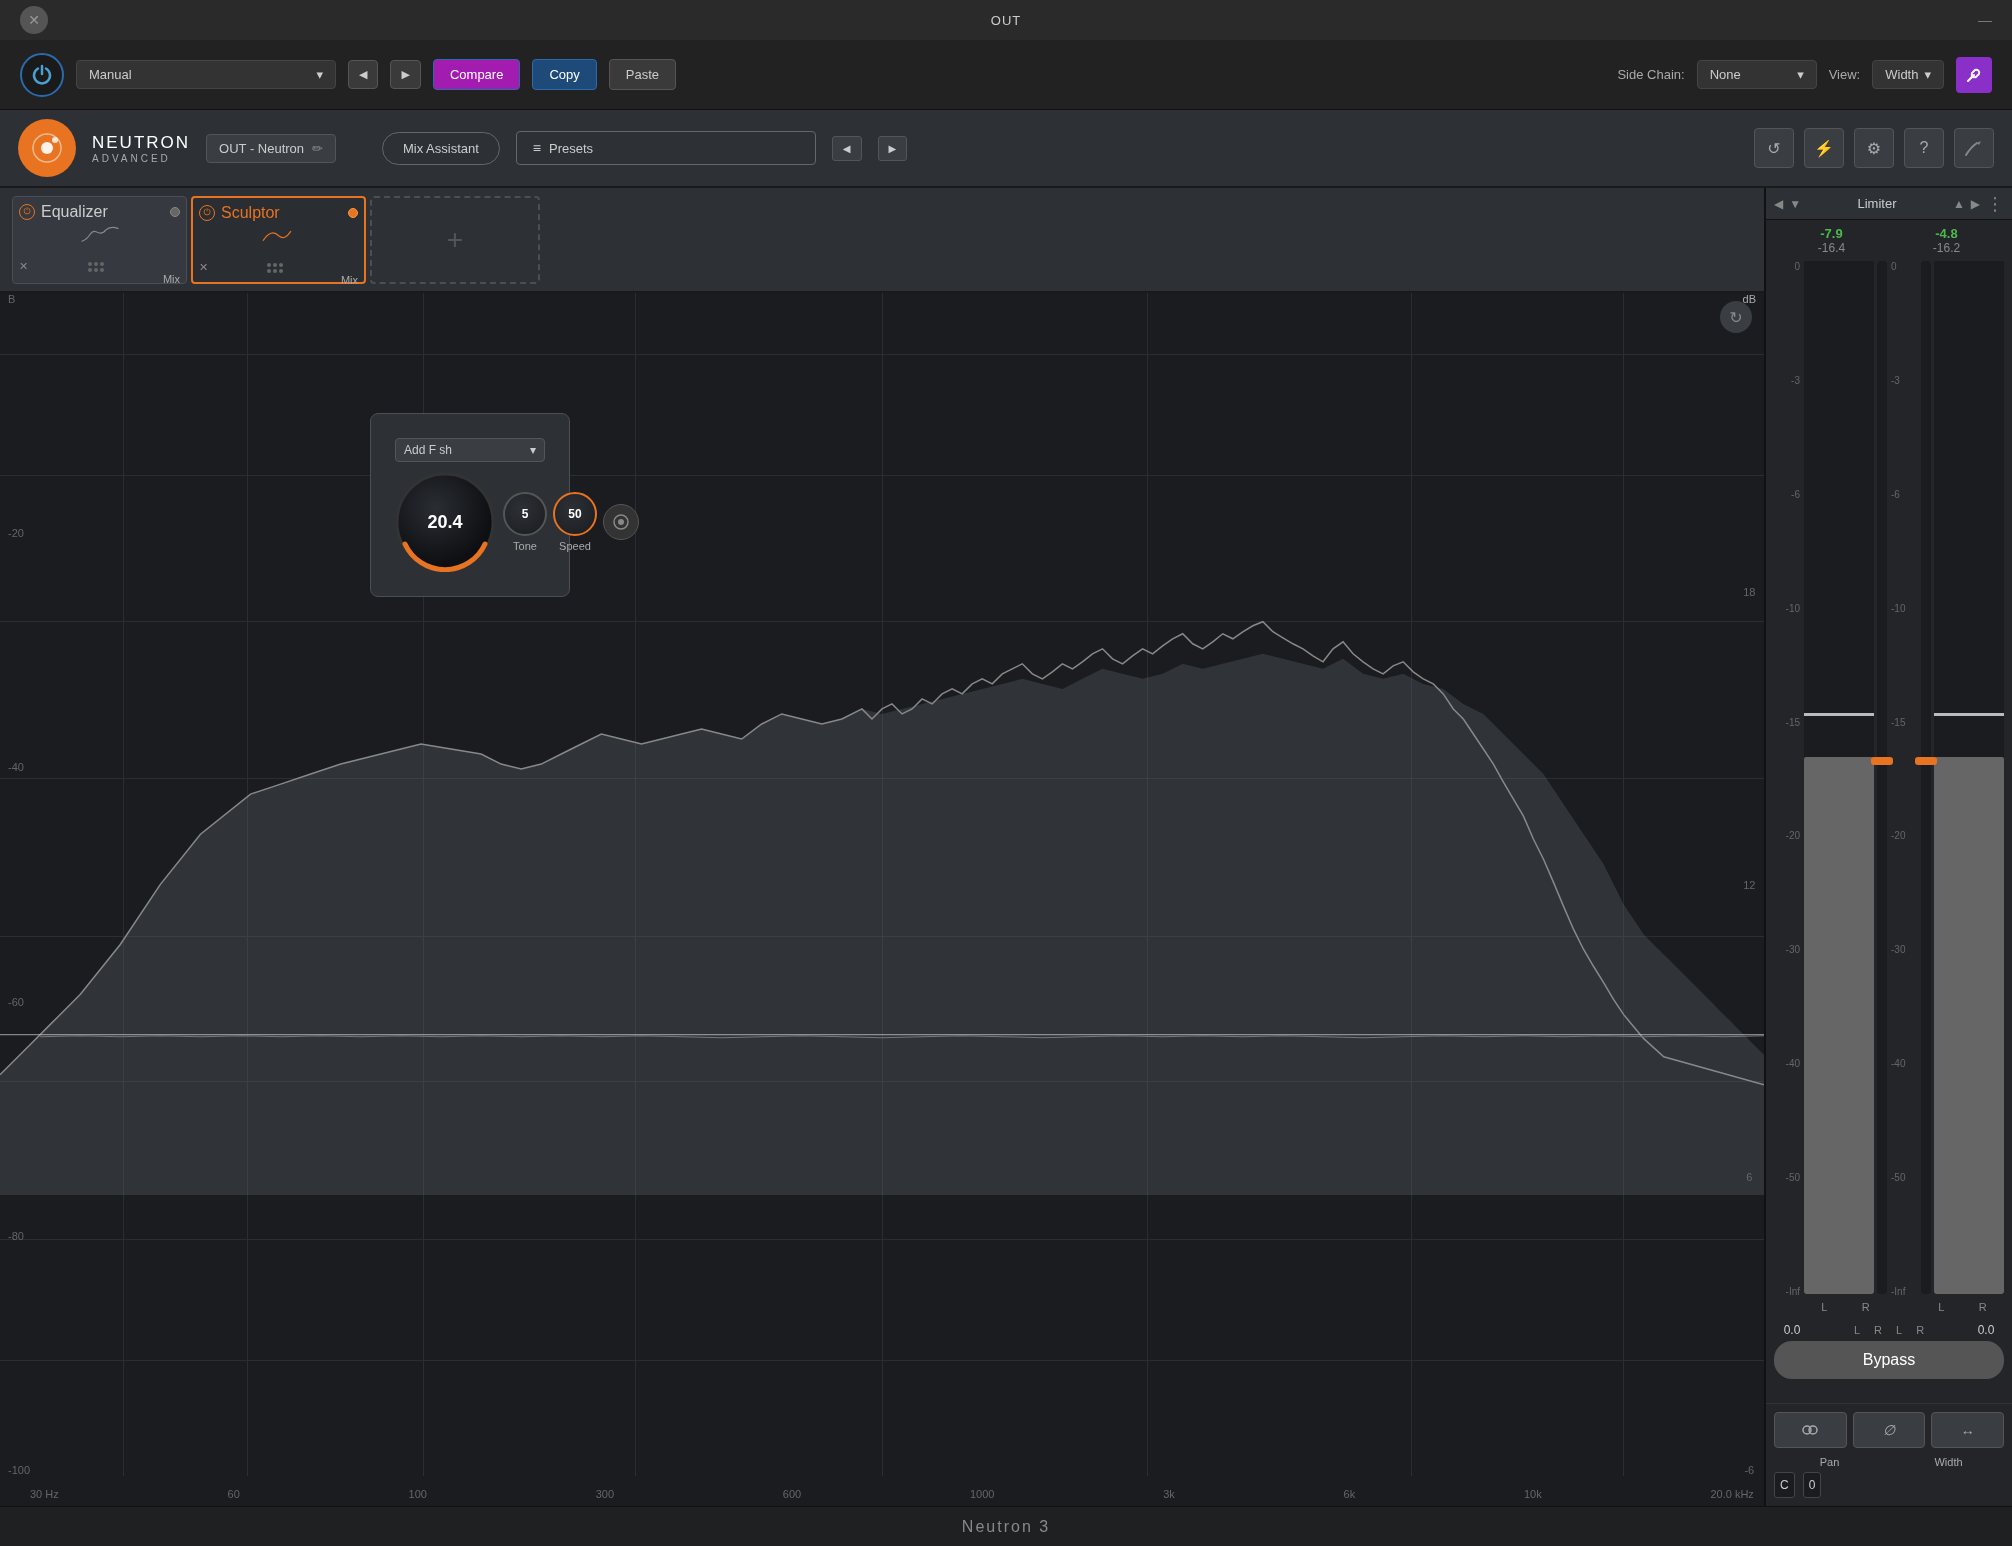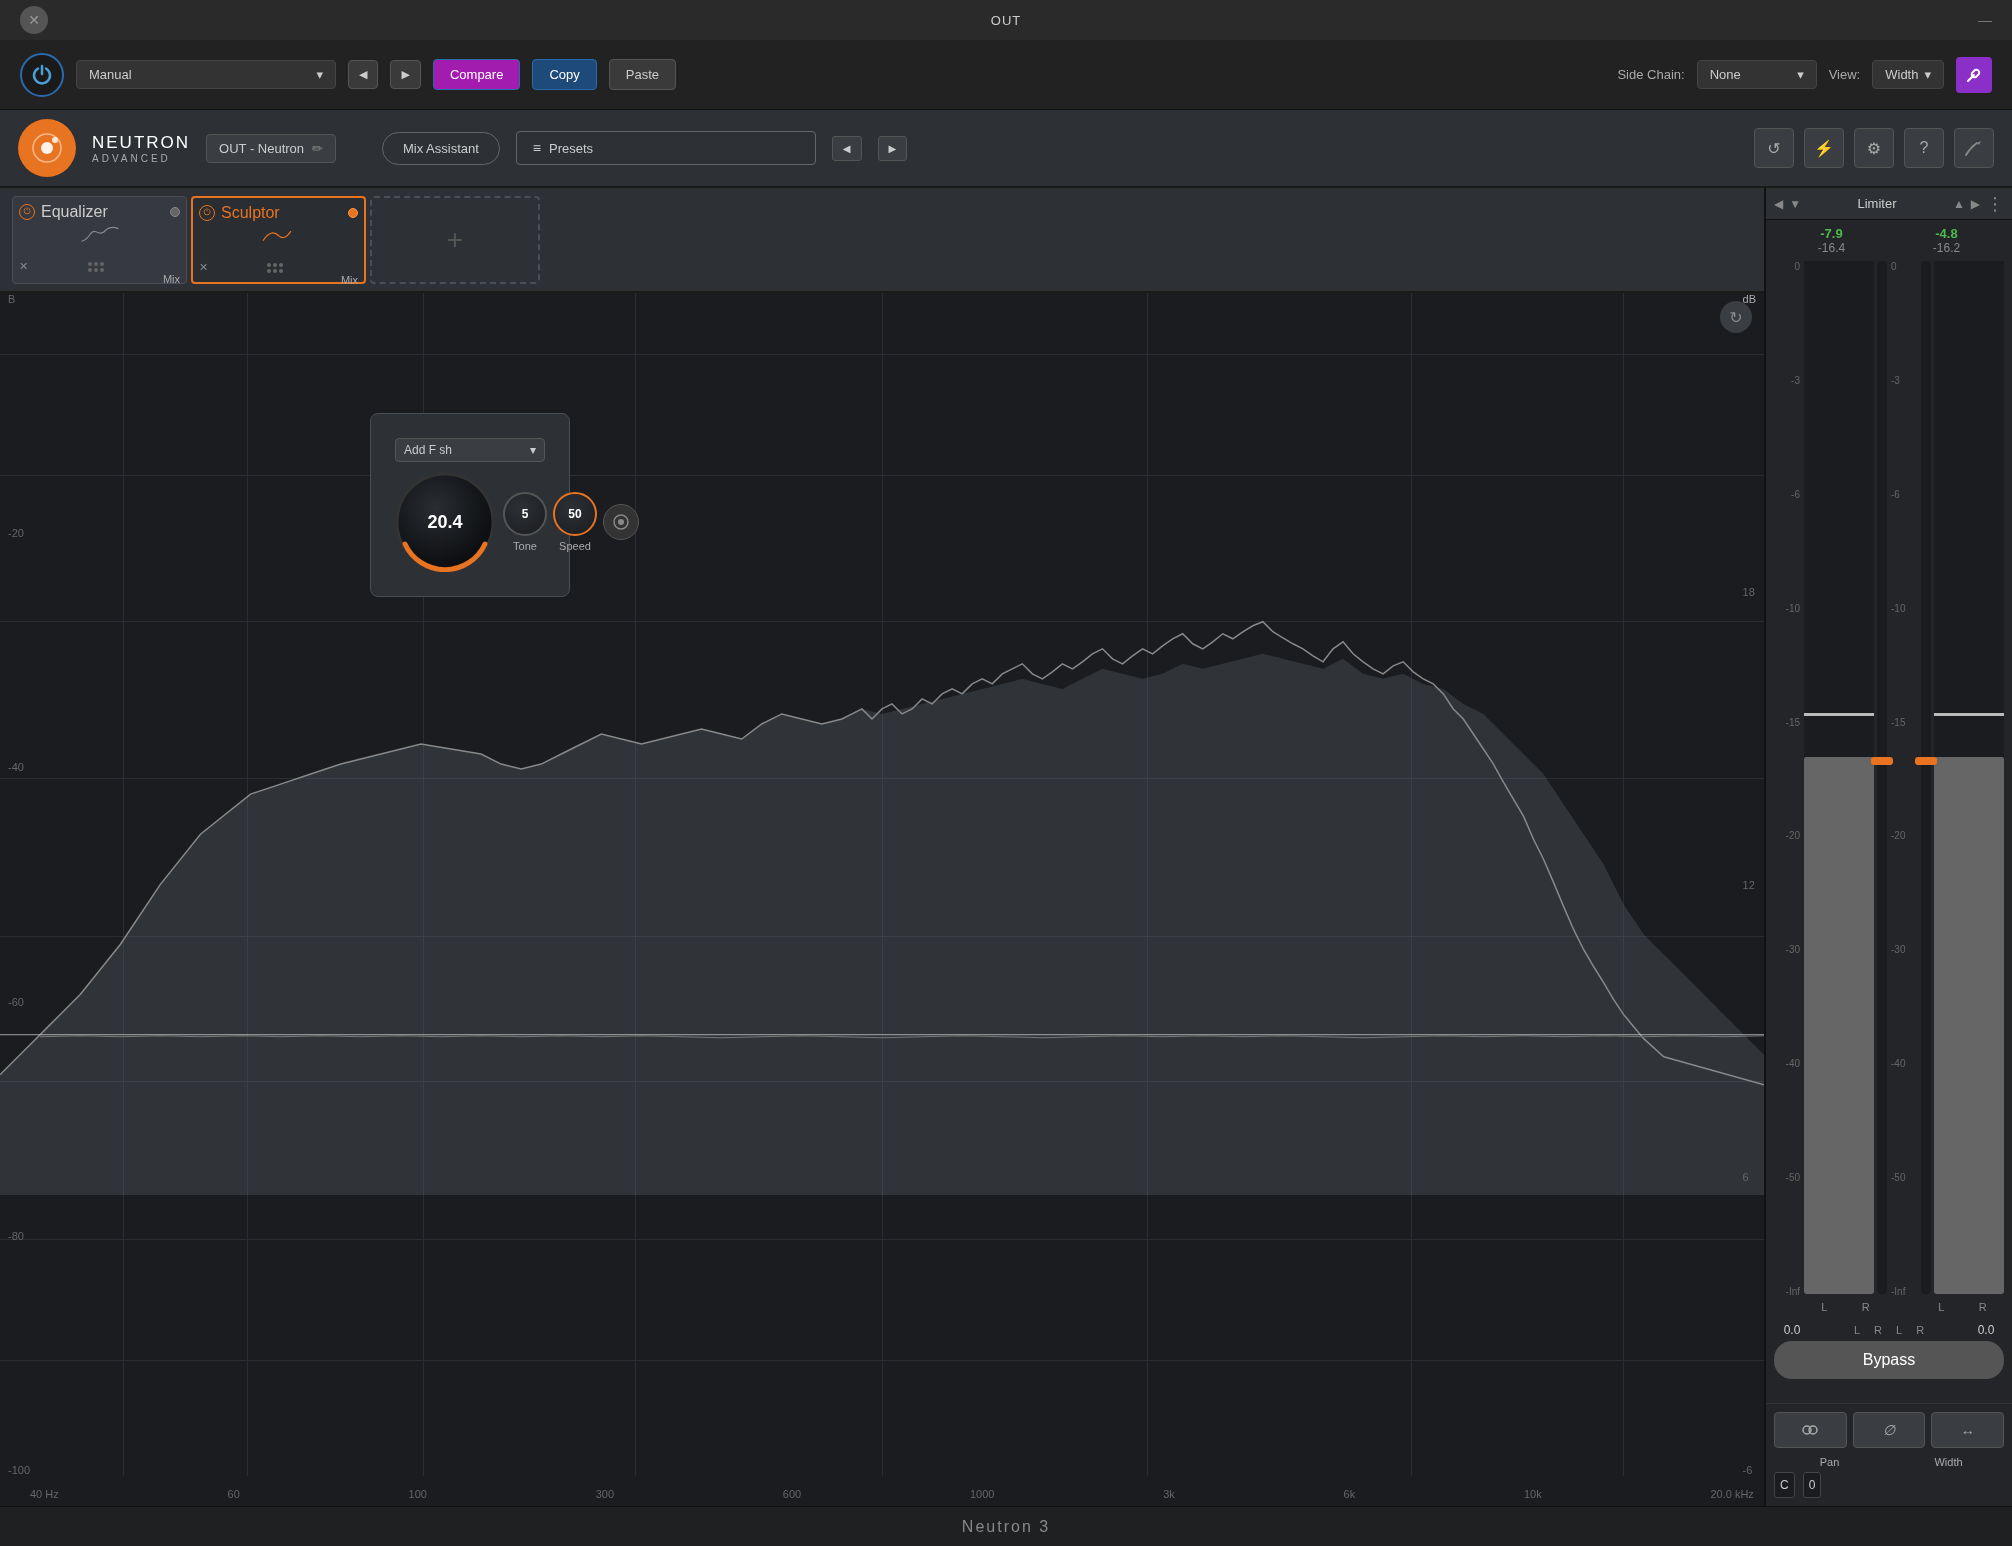--- a/index.html
+++ b/index.html
@@ -408,20 +408,21 @@
     
     .db-labels-right {
       position: absolute;
       right: 8px;
       top: 0;
       bottom: 30px;
       display: flex;
       flex-direction: column;
       justify-content: space-between;
       pointer-events: none;
+      align-items: center;
     }
 
     
     .freq-labels {
       position: absolute;
       bottom: 6px;
       left: 30px;
       right: 10px;
       display: flex;
       justify-content: space-between;
@@ -854,21 +855,21 @@
 
       <div class="db-labels-right">
         <span class="db-label" style="color:#aaa;">dB</span>
         <span class="db-label">18</span>
         <span class="db-label">12</span>
         <span class="db-label">6</span>
         <span class="db-label">-6</span>
       </div>
 
       <div class="freq-labels">
-        <span class="freq-label">40 Hz</span>
+        <span class="freq-label">30 Hz</span>
         <span class="freq-label">60</span>
         <span class="freq-label">100</span>
         <span class="freq-label">300</span>
         <span class="freq-label">600</span>
         <span class="freq-label">1000</span>
         <span class="freq-label">3k</span>
         <span class="freq-label">6k</span>
         <span class="freq-label">10k</span>
         <span class="freq-label">20.0 kHz</span>
       </div>

